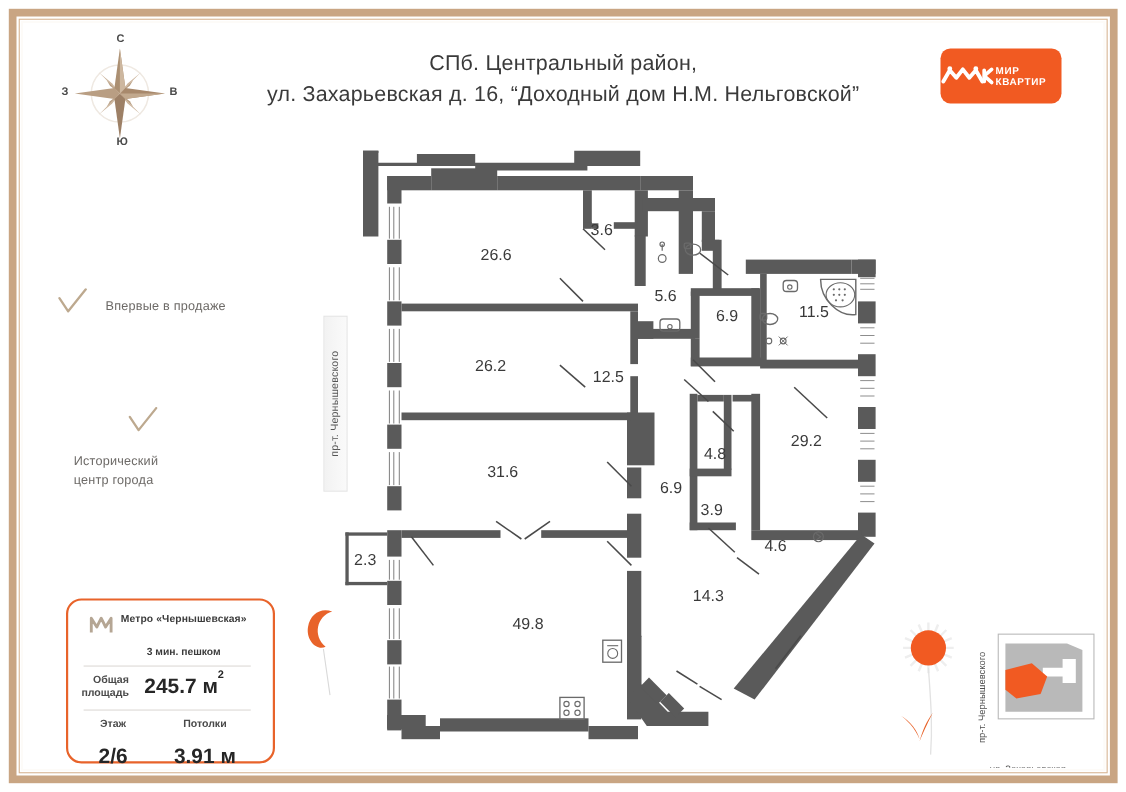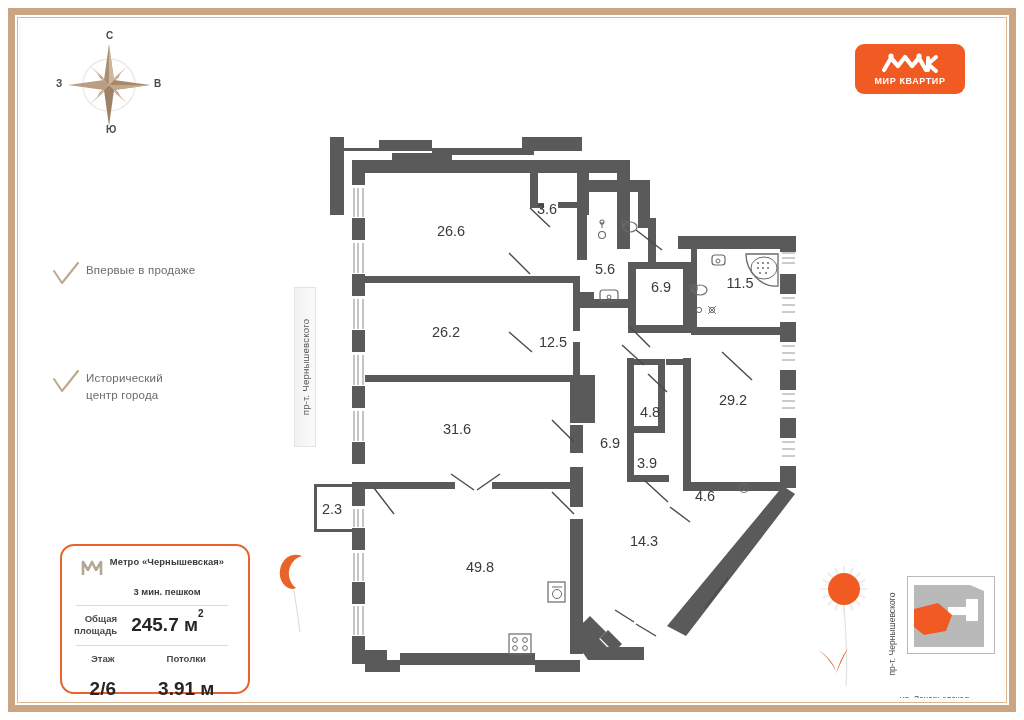--- a/index.html
+++ b/index.html
@@ -53,21 +53,21 @@
   }
   .title .l2 { font-size: 19.5px; }
 
   
   .logo {
     position: absolute;
     left: 833px; top: 22px;
     width: 110px; height: 50px;
     background: #f15a22;
     border-radius: 9px;
-    display: flex; flex-direction: column;
+    display: flex; 
     align-items: center; justify-content: center;
     gap: 1px;
   }
   .logo-mark { display:block; }
   .logo-text {
     color: #ffffff;
     font-size: 9px;
     font-weight: bold;
     letter-spacing: 0.6px;
   }
@@ -76,27 +76,27 @@
   .compass { position: absolute; left: 32px; top: 8px; width: 110px; height: 110px; }
   .compass .lbl {
     position: absolute; font-size: 10px; font-weight: bold; color: #4a4a4a;
   }
   .compass .n { left: 52px; top: 0px; }
   .compass .s { left: 52px; top: 94px; }
   .compass .w { left: 2px; top: 48px; }
   .compass .e { left: 100px; top: 48px; }
 
   
-  .feature { position: absolute; display: flex; align-items: flex-start; gap: 6px; }
+  .feature { position: absolute; display: flex; align-items: flex-end; gap: 16px; }
   .feature .tick { width: 28px; height: 26px; flex: 0 0 auto; }
   .feature .txt {
     color: #6d6a67; font-size: 11.5px; line-height: 17px; letter-spacing: .2px;
   }
   #feature-0 { left: 30px; top: 240px; }
-  #feature-1 { left: 30px; top: 348px; }
+  #feature-1 { left: 45px; top: 348px; flex-direction: column; }
 
   
   .card {
     position: absolute; left: 38px; top: 522px;
     width: 190px; height: 150px;
     border: 2.5px solid #e8632a;
     border-radius: 14px;
     background: #ffffff;
     padding: 10px 18px 8px 12px;
   }
@@ -155,20 +155,24 @@
 <body>
 
 <div id="page">
 
   <div class="frame-outer"></div>
   <div class="frame-inner"></div>
   <div class="frame-white"></div>
 
   <div class="canvas">
 
+    <div class="title">
+      <div>СПб. Центральный район,</div>
+      <div class="l2">ул. Захарьевская д. 16,  “Доходный дом Н.М. Нельговской”</div>
+    </div>
 
     <div class="logo">
       <svg class="logo-mark" width="58" height="22" viewBox="0 0 58 22">
         <path d="M3 17 L10 5 L17 13 L24 4 L31 13 L38 5 L45 17" stroke="#ffffff" stroke-width="4.2" fill="none" stroke-linecap="round" stroke-linejoin="round"></path>
         <path d="M47 5 L47 17 M47 11 L55 4 M47 11 L55 18" stroke="#ffffff" stroke-width="4" fill="none" stroke-linecap="round"></path>
         <circle cx="10" cy="3.2" r="2.6" fill="#ffffff"></circle>
         <circle cx="38" cy="3.2" r="2.6" fill="#ffffff"></circle>
       </svg>
       <div class="logo-text">МИР КВАРТИР</div>
     </div>

